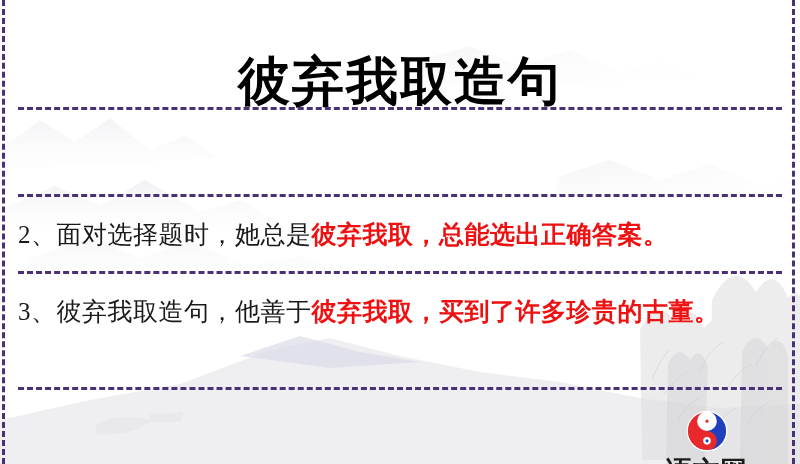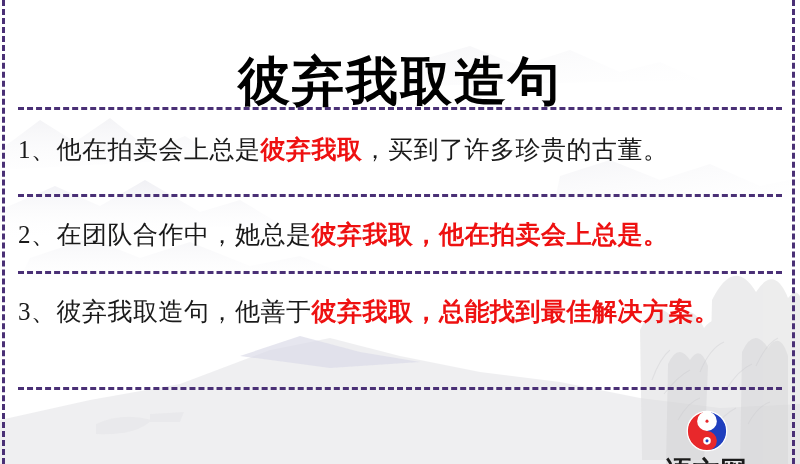--- a/index.html
+++ b/index.html
@@ -178,34 +178,31 @@
     </g>
   </svg>
 
   <div class="frame-left"></div>
   <div class="frame-right"></div>
 
   <div class="title">彼弃我取造句</div>
 
   <div class="hrule r1"></div>
 
-  <div class="sentence s1">
-    <span>1、</span><span>他在拍卖会上总是</span><span class="idiom">彼弃我取</span><span>，买到了许多珍贵的古董。</span>
+
+  <div class="hrule r2"></div>
+
+  <div class="sentence s2">
+    <span>2、</span><span>面对选择题时，她总是</span><span class="idiom">彼弃我取</span><span class="comma-red">，总能选出正确答案。</span>
   </div>
 
-  <div class="hrule r2"></div>
-
-  <div class="sentence s2">
-    <span>2、</span><span>在团队合作中，她总是</span><span class="idiom">彼弃我取</span><span class="comma-red">，他在拍卖会上总是。</span>
-  </div>
-
   <div class="hrule r3"></div>
 
   <div class="sentence s3">
-    <span>3、</span><span>彼弃我取造句，他善于</span><span class="idiom">彼弃我取</span><span class="comma-red">，总能找到最佳解决方案。</span>
+    <span>3、</span><span>彼弃我取造句，他善于</span><span class="idiom">彼弃我取</span><span class="comma-red">，买到了许多珍贵的古董。</span>
   </div>
 
   <div class="hrule r4"></div>
 
   <div class="logo">
     <svg class="logo-mark" viewBox="0 0 100 100" aria-hidden="true">
       <circle cx="50" cy="50" r="47" fill="#ffffff"></circle>
       <path d="M50 3 a47 47 0 0 1 0 94 a23.5 23.5 0 0 1 0 -47 a23.5 23.5 0 0 0 0 -47 Z" fill="#1f3fbe"></path>
       <path d="M50 3 a47 47 0 0 0 0 94 a23.5 23.5 0 0 0 0 -47 a23.5 23.5 0 0 1 0 -47 Z" fill="#e8282b"></path>
       <circle cx="50" cy="26.5" r="9" fill="#ffffff"></circle>

